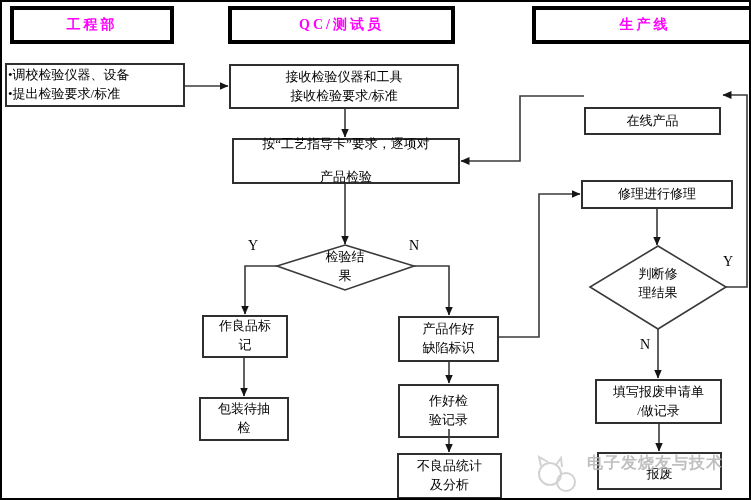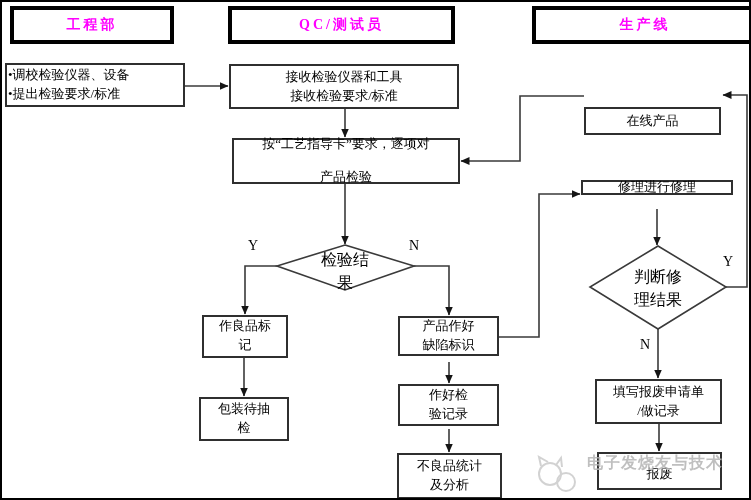--- a/index.html
+++ b/index.html
@@ -14,21 +14,21 @@
     font-size:13px;line-height:1.45;text-align:center;z-index:1;
   }
   .box .ln{display:block;white-space:nowrap;}
   .header-box{
     border:4px solid #000;color:#ff00ff;font-weight:bold;font-size:14px;
     letter-spacing:3px;z-index:1;
   }
   .left-align{align-items:flex-start;text-align:left;padding-left:1px;}
   svg.overlay{position:absolute;left:0;top:0;z-index:2;pointer-events:none;}
   .dtext{
-    position:absolute;z-index:3;font-size:16px;line-height:1.45;text-align:center;
+    position:absolute;z-index:3;font-size:13px;line-height:1.45;text-align:center;
   }
   .dtext .ln{display:block;white-space:nowrap;}
   .yn{
     position:absolute;z-index:3;font-size:14px;font-family:"Liberation Serif",serif;
   }
   .watermark{
     position:absolute;z-index:4;color:#b5b5b5;font-weight:bold;font-size:16px;
     letter-spacing:1px;white-space:nowrap;opacity:.85;
     font-family:"Liberation Sans",sans-serif;
   }
@@ -61,40 +61,40 @@
 
   <div class="box" style="left:582px;top:81px;width:137px;height:28px;margin-top:24px;">
     <span class="ln">在线产品</span>
   </div>
 
   <div class="box" style="left:230px;top:136px;width:228px;height:46px;gap:14px;">
     <span class="ln">按“工艺指导卡”要求，逐项对</span>
     <span class="ln">产品检验</span>
   </div>
 
-  <div class="box" style="left:579px;top:178px;width:152px;height:15px;">
+  <div class="box" style="left:579px;top:178px;width:152px;height:29px;">
     <span class="ln">修理进行修理</span>
   </div>
 
   <div class="box" style="left:200px;top:313px;width:86px;height:43px;font-family:Liberation Mono, monospace;">
     <span class="ln">作良品标</span>
     <span class="ln">记</span>
   </div>
 
-  <div class="box" style="left:396px;top:314px;width:101px;height:40px;">
+  <div class="box" style="left:396px;top:314px;width:101px;height:46px;">
     <span class="ln">产品作好</span>
     <span class="ln">缺陷标识</span>
   </div>
 
   <div class="box" style="left:197px;top:395px;width:90px;height:44px;">
     <span class="ln">包装待抽</span>
     <span class="ln">检</span>
   </div>
 
-  <div class="box" style="left:396px;top:382px;width:101px;height:42px;">
+  <div class="box" style="left:396px;top:382px;width:101px;height:54px;">
     <span class="ln">作好检</span>
     <span class="ln">验记录</span>
   </div>
 
   <div class="box" style="left:395px;top:451px;width:105px;height:46px;">
     <span class="ln">不良品统计</span>
     <span class="ln">及分析</span>
   </div>
 
   <div class="box" style="left:593px;top:377px;width:127px;height:45px;">

